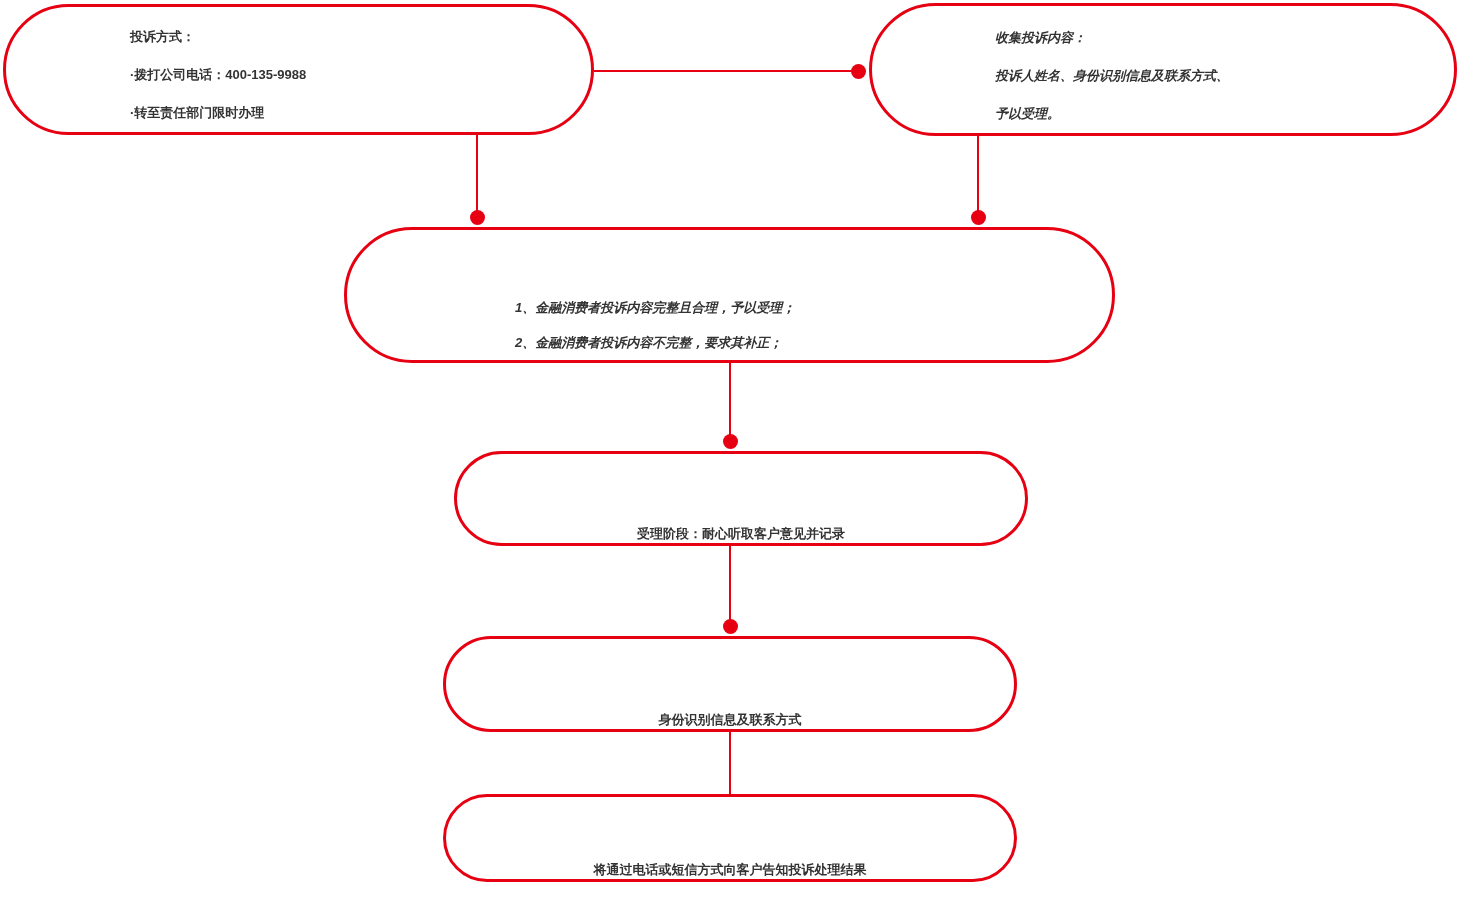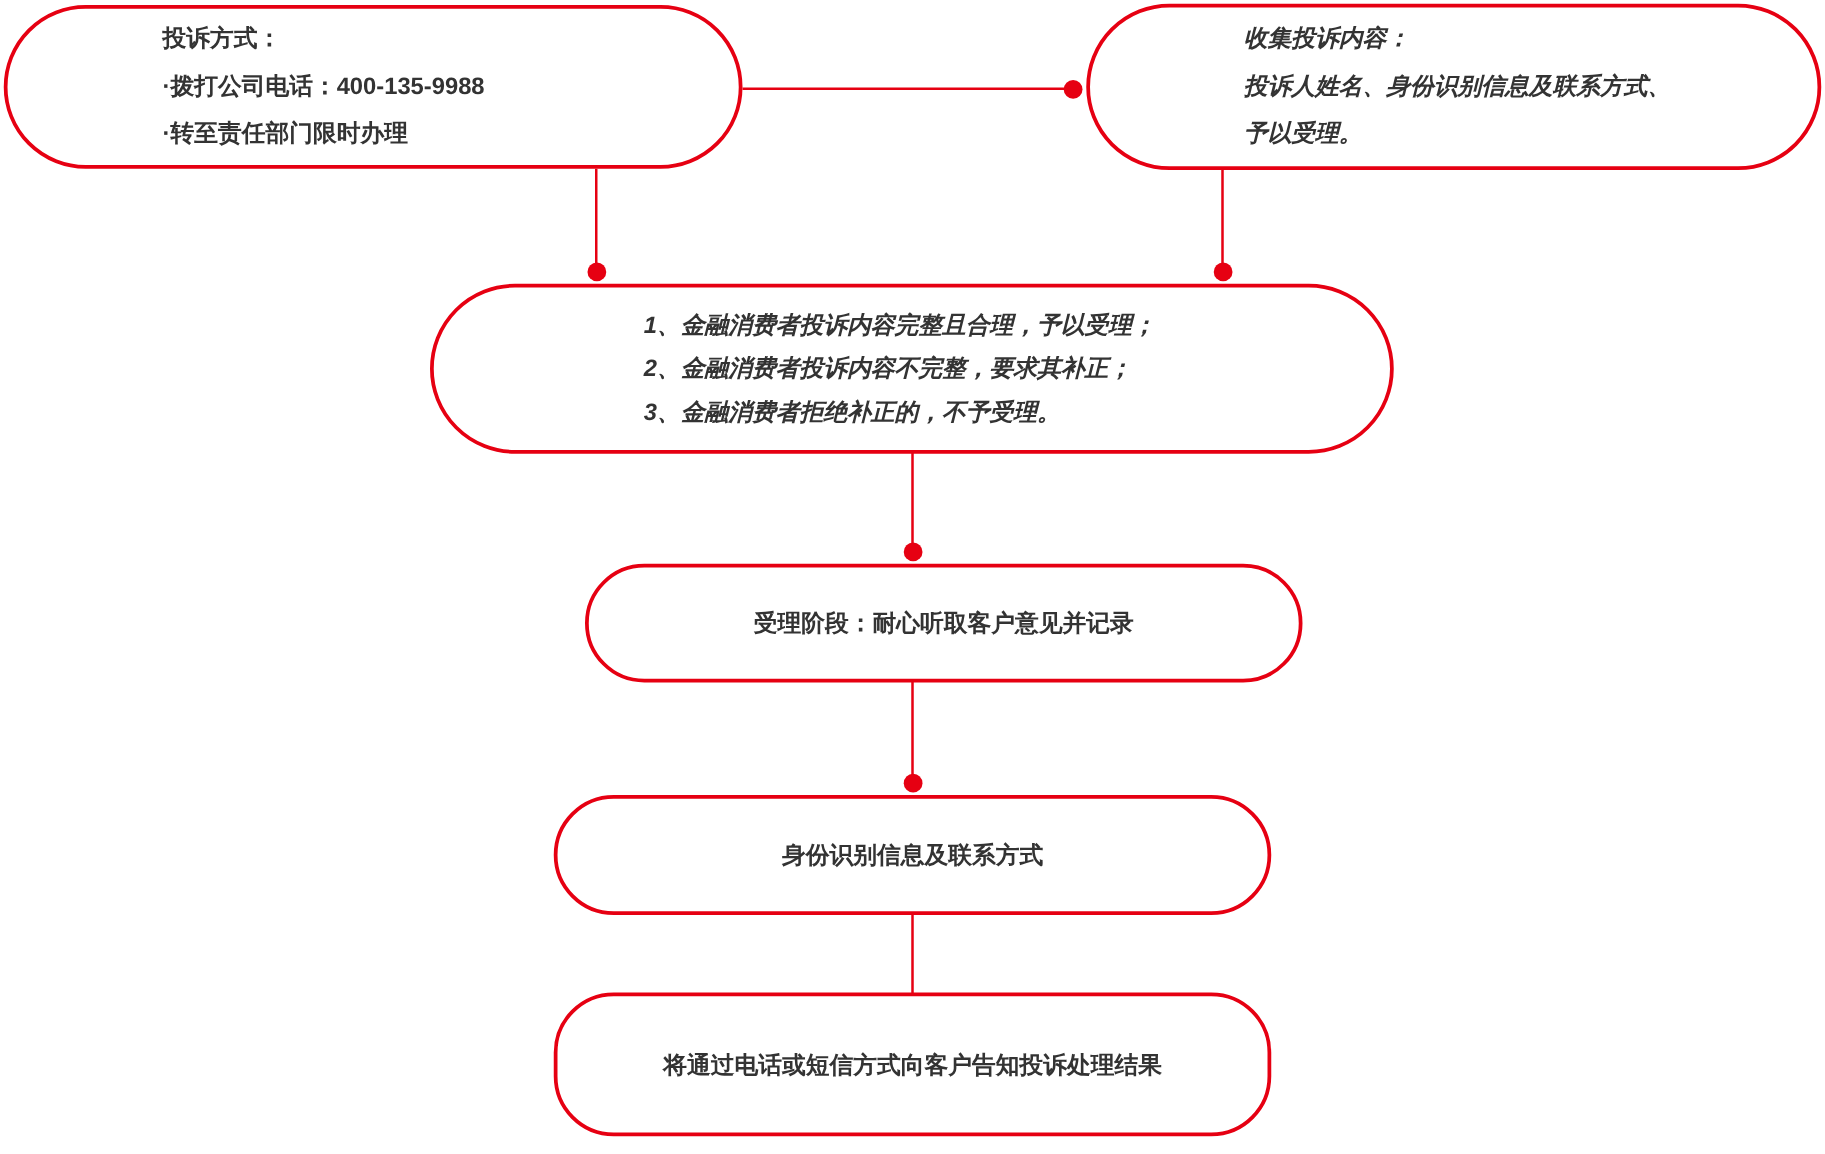--- a/index.html
+++ b/index.html
@@ -14,24 +14,24 @@
     height: 923px;
     background: #ffffff;
     overflow: hidden;
   }
   .node {
     position: absolute;
     box-sizing: border-box;
     border: 3px solid #E60012;
     background: #ffffff;
     display: flex;
-    align-items: center;
+    align-items: flex-end;
     color: #333333;
     font-weight: bold;
-    font-size: 19px;
+    font-size: 13px;
   }
   .node .lines {
     width: 100%;
   }
   .node .lines div {
     line-height: 38px;
     white-space: nowrap;
   }
   .node.rules .lines div {
     line-height: 35px;
@@ -89,29 +89,28 @@
       <div>收集投诉内容：</div>
       <div>投诉人姓名、身份识别信息及联系方式、</div>
       <div>予以受理。</div>
     </div>
   </div>
 
   <div class="node rules" style="left:344px; top:227px; width:771px; height:136px; border-radius:68px; padding-left:168px;">
     <div class="lines">
       <div>1、金融消费者投诉内容完整且合理，予以受理；</div>
       <div>2、金融消费者投诉内容不完整，要求其补正；</div>
-      <div>3、金融消费者拒绝补正的，不予受理。</div>
     </div>
   </div>
 
-  <div class="node center" style="left:468px; top:451px; width:574px; height:95px; border-radius:48px;">
+  <div class="node center" style="left:454px; top:451px; width:574px; height:95px; border-radius:48px;">
     <div>受理阶段：耐心听取客户意见并记录</div>
   </div>
 
   <div class="node center" style="left:443px; top:636px; width:574px; height:96px; border-radius:48px;">
     <div>身份识别信息及联系方式</div>
   </div>
 
-  <div class="node center" style="left:443px; top:794px; width:574px; height:115px; border-radius:48px;">
+  <div class="node center" style="left:443px; top:794px; width:574px; height:88px; border-radius:48px;">
     <div>将通过电话或短信方式向客户告知投诉处理结果</div>
   </div>
 
 </div>
 
 </body></html>

